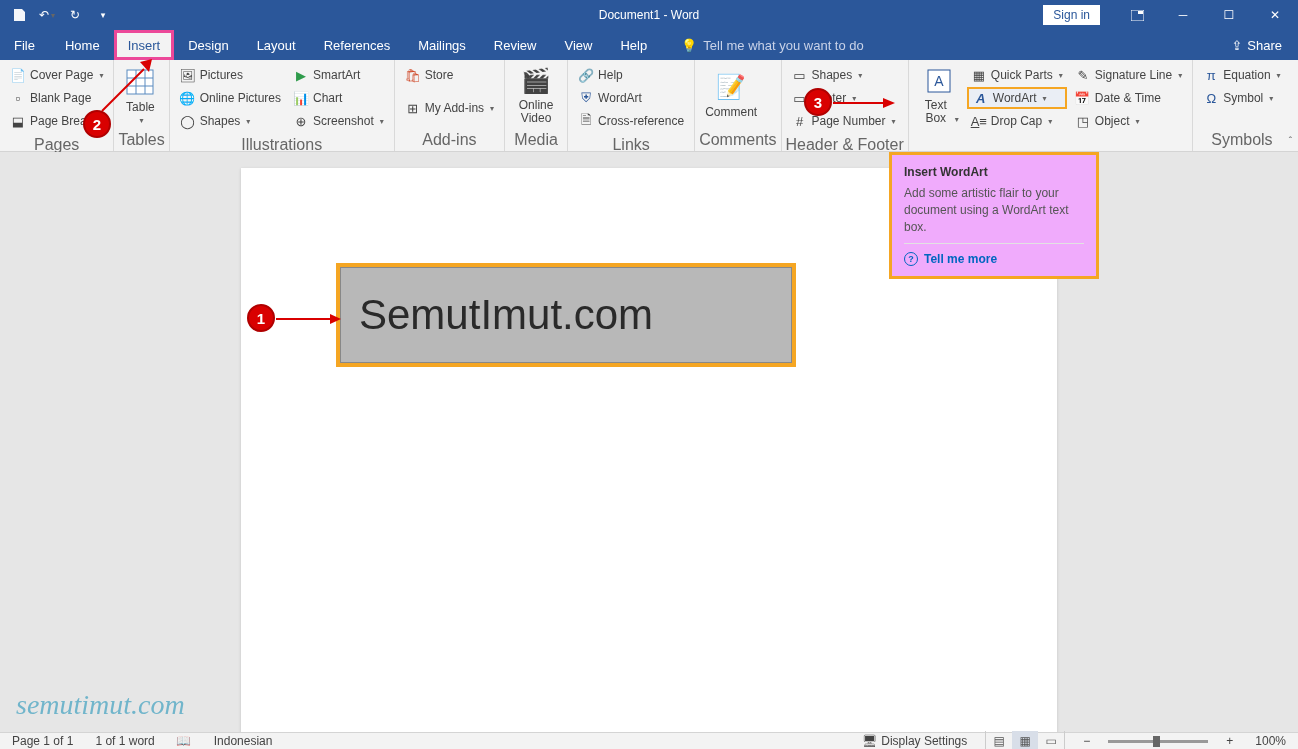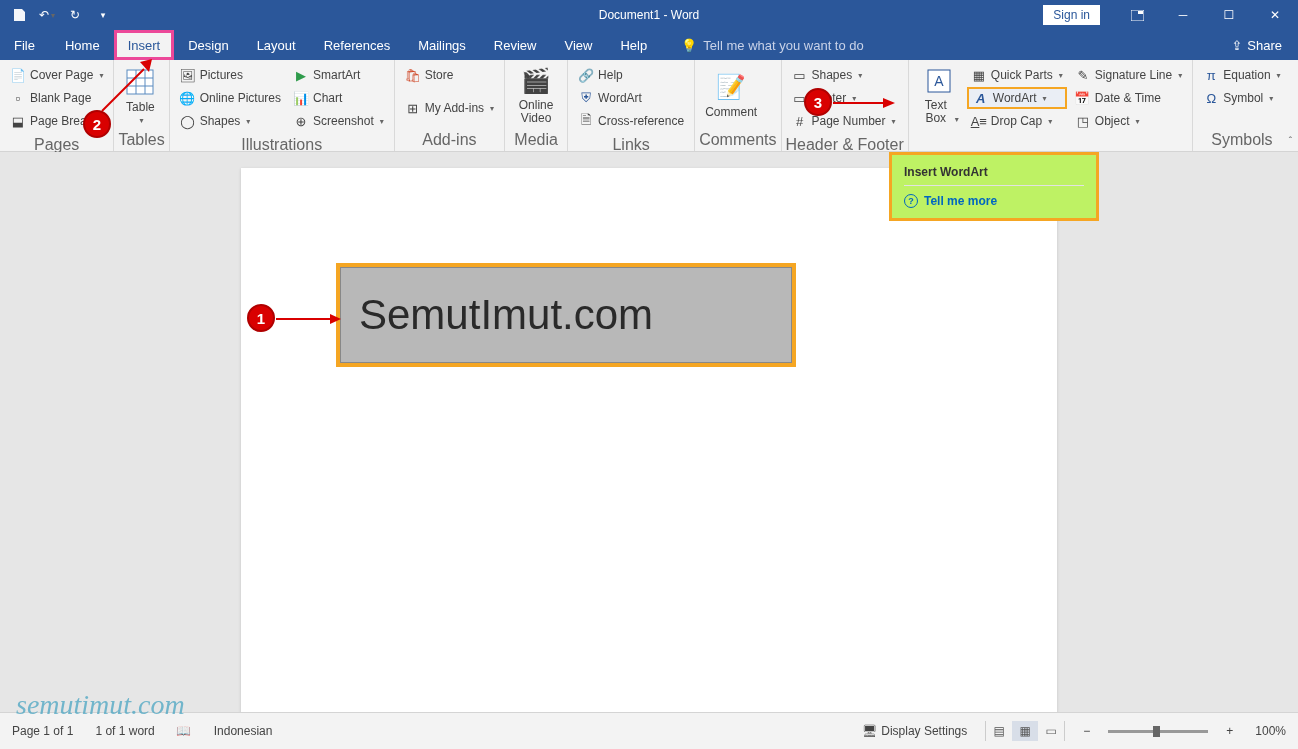--- a/index.html
+++ b/index.html
@@ -32,39 +32,39 @@
 .col { display: flex; flex-direction: column; gap: 1px; padding: 2px 2px; }
 .cmd { display: flex; align-items: center; gap: 4px; font-size: 12px; color: #444; padding: 2px 4px; cursor: pointer; white-space: nowrap; height: 22px; }
 .cmd-large { display: flex; flex-direction: column; align-items: center; justify-content: center; padding: 2px 6px; cursor: pointer; font-size: 12px; color: #444; height: 66px; gap: 2px; }
 .icon { width: 16px; height: 16px; display: inline-flex; align-items: center; justify-content: center; font-size: 13px; }
 .icon-large { width: 32px; height: 32px; display: inline-flex; align-items: center; justify-content: center; font-size: 24px; }
 .caret { font-size: 8px; margin-left: 2px; color: #666; }
 .highlight-box { border: 2px solid #f5a623; background: #eaeef5; }
 .collapse-btn { position: absolute; right: 6px; bottom: 4px; font-size: 10px; color: #666; cursor: pointer; }
 
 
-.tooltip { position: absolute; top: 152px; left: 889px; width: 210px; background: #bef264; border: 3px solid #f5a623; padding: 10px 12px; font-size: 12px; z-index: 20; }
+.tooltip { position: absolute; top: 152px; left: 889px; width: 210px; background: #f0abfc; border: 3px solid #f5a623; padding: 10px 12px; font-size: 12px; z-index: 20; }
 .tooltip-title { font-weight: 600; color: #333; margin-bottom: 6px; }
 .tooltip-desc { color: #555; line-height: 1.4; margin-bottom: 8px; }
 .tooltip-link { color: #0066c0; display: flex; align-items: center; gap: 6px; border-top: 1px solid #e2e2e2; padding-top: 8px; cursor: pointer; }
 .tooltip-link .q { width: 14px; height: 14px; border: 1.5px solid #0066c0; border-radius: 50%; display: inline-flex; align-items: center; justify-content: center; font-size: 9px; font-weight: bold; }
 
 
 .doc-area { position: absolute; top: 152px; left: 0; right: 0; bottom: 23px; background: #e6e6e6; display: flex; justify-content: center; }
 .page { background: #fff; width: 816px; height: 570px; margin-top: 16px; box-shadow: 0 1px 3px rgba(0,0,0,0.15); position: relative; }
 .text-box { position: absolute; top: 95px; left: 95px; width: 460px; height: 104px; border: 4px solid #f5a623; display: flex; align-items: center; justify-content: center; }
 .text-box-inner { width: 100%; height: 100%; background: #b8b8b8; border: 1px solid #888; display: flex; align-items: center; padding-left: 18px; }
 .text-box-inner span { font-size: 42px; color: #2a2a2a; }
 
 
 .callout { position: absolute; width: 28px; height: 28px; border-radius: 50%; background: #d90000; color: #fff; font-weight: bold; font-size: 15px; display: flex; align-items: center; justify-content: center; z-index: 30; border: 2px solid #b00000; }
 .arrow { position: absolute; z-index: 25; }
 
 
-.statusbar { position: absolute; bottom: 0; left: 0; right: 0; height: 37px; background: #f3f3f3; border-top: 1px solid #d4d4d4; display: flex; align-items: center; font-size: 12px; color: #444; padding: 0 8px; gap: 14px; }
+.statusbar { position: absolute; bottom: 0; left: 0; right: 0; height: 17px; background: #f3f3f3; border-top: 1px solid #d4d4d4; display: flex; align-items: center; font-size: 12px; color: #444; padding: 0 8px; gap: 14px; }
 .statusbar .sep { flex: 1; }
 .status-btn { cursor: pointer; padding: 2px 4px; display: flex; align-items: center; gap: 4px; }
 .zoom-slider { width: 100px; height: 3px; background: #999; position: relative; }
 .zoom-slider::after { content: ''; position: absolute; left: 45px; top: -4px; width: 7px; height: 11px; background: #666; }
 
 
 .watermark { position: absolute; left: 16px; bottom: 28px; font-family: Georgia, serif; font-style: italic; color: #4aa5c2; font-size: 28px; opacity: 0.75; z-index: 5; }
 
 
 .view-icons { display: flex; gap: 0; border-left: 1px solid #ccc; border-right: 1px solid #ccc; }
@@ -353,20 +353,21 @@
     <div class="text-box">
       <div class="text-box-inner">
         <span>SemutImut.com</span>
       </div>
     </div>
   </div>
 </div>
 
 <div class="tooltip">
   <div class="tooltip-title">Insert WordArt</div>
+  <div class="tooltip-desc">Add some artistic flair to your document using a WordArt text box.</div>
   <div class="tooltip-link">
     <span class="q">?</span>
     <span style="font-weight:600">Tell me more</span>
   </div>
 </div>
 
 <div class="callout" style="top:304px; left:247px;">
     <span>1</span>
   </div>
 <svg class="arrow" style="top:312px; left:276px;" width="65" height="14">

